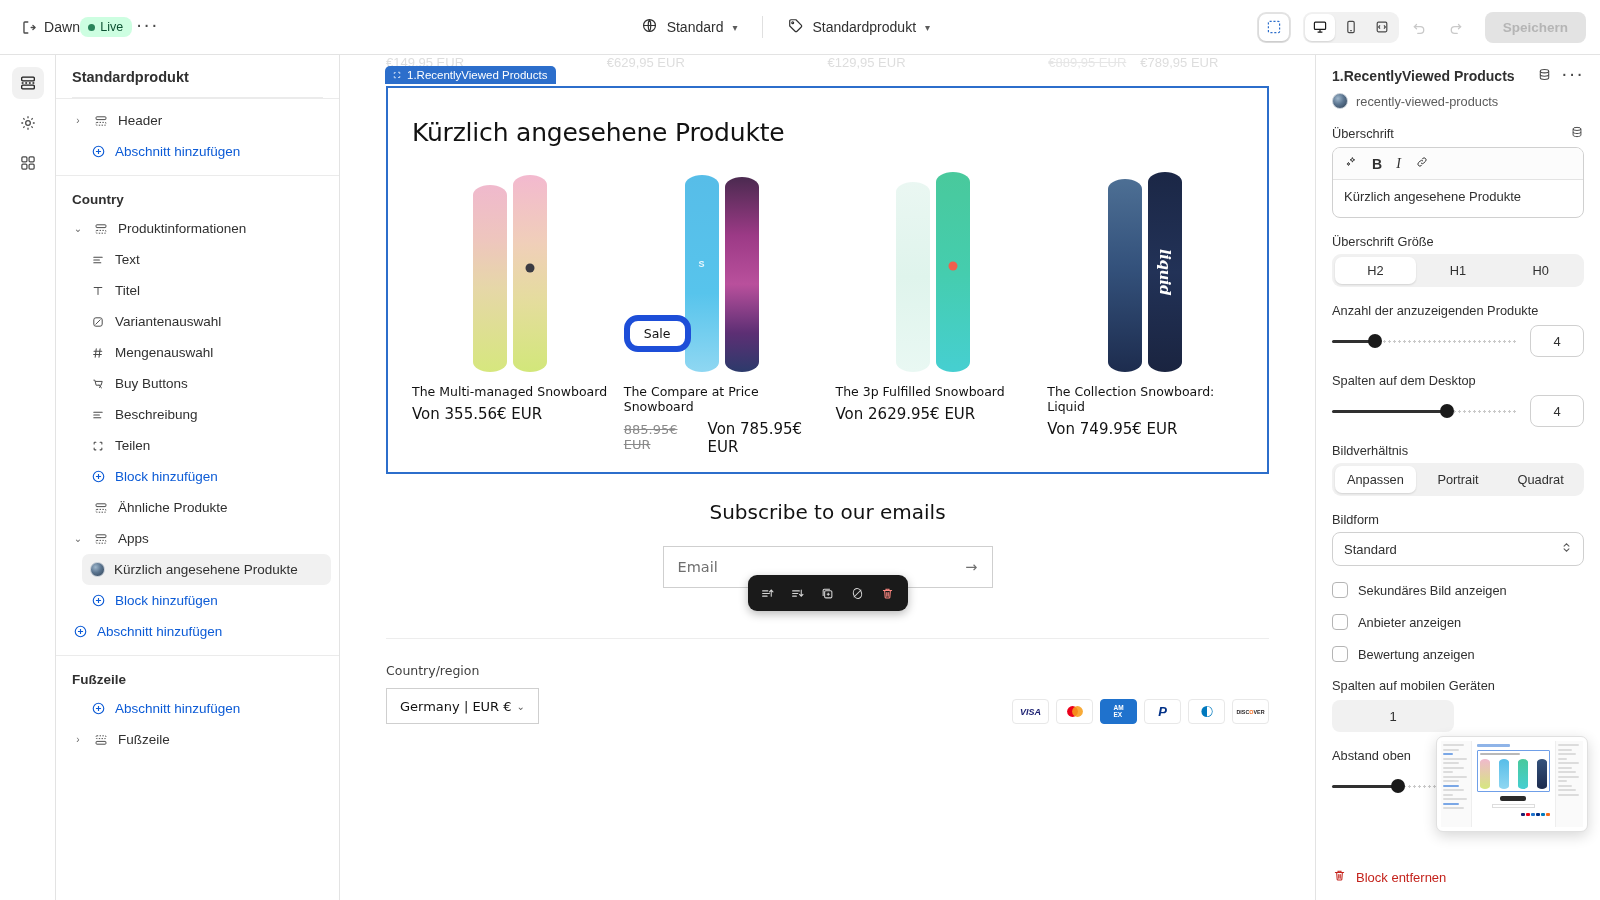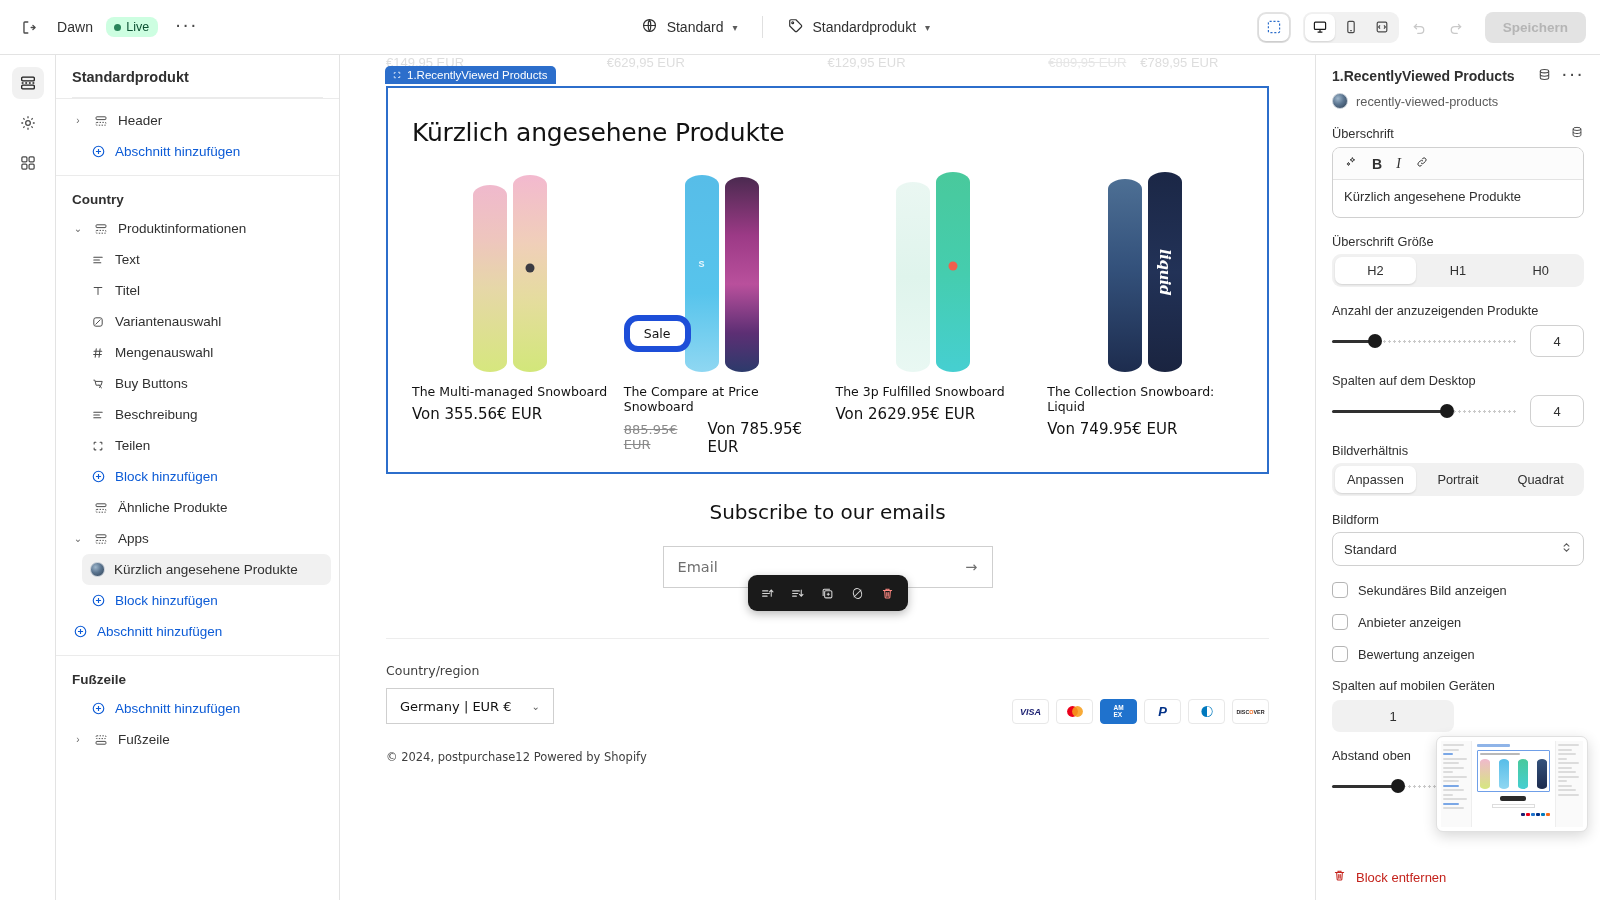--- a/index.html
+++ b/index.html
@@ -9,21 +9,21 @@
     background: #1a1a1a; overflow: hidden;
   }
   .app { position: relative; width: 1600px; height: 900px; background: #ffffff; display: flex; flex-direction: column; }
 
   
   .topbar {
     height: 55px; flex: 0 0 55px; background: #fff;
     display: flex; align-items: center; padding: 0 14px;
     border-bottom: 1px solid #e3e3e3; position: relative; z-index: 30;
   }
-  .tb-left { display: flex; align-items: center; gap: 13px; min-width: 300px; }
+  .tb-left { display: flex; align-items: center; min-width: 300px; }
   .icon-btn {
     width: 30px; height: 30px; border-radius: 7px; display: flex;
     align-items: center; justify-content: center; cursor: pointer; color: #4a4a4a;
   }
   .theme-name { font-size: 14px; color: #303030; font-weight: 500; letter-spacing: .1px; }
   .live-badge {
     display: inline-flex; align-items: center; gap: 5px;
     background: #cdfee1; color: #0c5132; font-size: 12.5px; font-weight: 500;
     padding: 3px 9px 3px 8px; border-radius: 8px;
   }
@@ -168,21 +168,21 @@
     width: 330px; height: 42px; margin: 22px auto 0; border: 1px solid #cfcfcf;
     display: flex; align-items: center; padding: 0 14px; justify-content: space-between;
   }
   .sub-field span { color: #6f6f6f; font-size: 14.5px; font-family: "DejaVu Sans", sans-serif; }
   .arrow { color: #121212; font-size: 17px; }
 
   .foot-sep { height: 1px; background: #ededed; margin: 40px 46px 0; }
   .footer { padding: 24px 46px 0; display: flex; justify-content: space-between; align-items: flex-end; }
   .cr-label { font-size: 12.5px; color: #3f3f3f; font-family: "DejaVu Sans", sans-serif; }
   .cr-select {
-    margin-top: 10px; width: 168px; height: 36px; border: 1px solid #cfcfcf;
+    margin-top: 10px; width: 153px; height: 36px; border: 1px solid #cfcfcf;
     display: flex; align-items: center; justify-content: space-between; padding: 0 13px;
     font-size: 13px; color: #121212; font-family: "DejaVu Sans", sans-serif;
   }
   .pays { display: flex; gap: 7px; align-items: center; }
   .pay {
     width: 37px; height: 25px; border: 1px solid #e8e8e8; border-radius: 4px; background: #fff;
     display: flex; align-items: center; justify-content: center; font-size: 8px; font-weight: 800;
   }
   .copy { padding: 26px 46px 0; font-size: 11.5px; color: #3f3f3f; font-family: "DejaVu Sans", sans-serif; }
 
@@ -696,21 +696,20 @@
               <svg width="22" height="15" viewBox="0 0 22 15">
                   <circle cx="11" cy="7.5" r="5.6" fill="#0079be"></circle>
                   <path d="M11 2.6v9.8a4.9 4.9 0 0 0 0-9.8z" fill="#fff"></path>
                 </svg>
             </div>
             <div class="pay">
                 <span style="color:#231f20;font-size:5.4px">DISC<span style="color:#f76b1c">O</span>VER</span>
               </div>
           </div>
         </div>
-        <div class="copy">© 2024, postpurchase12 Powered by Shopify</div>
 
         <div class="float-tools">
           <div class="ft-btn">
             <svg width="15" height="15" viewBox="0 0 20 20" fill="none" stroke="currentColor" stroke-width="1.4" stroke-linecap="round">
                 <path d="M3.5 6.5h7M3.5 10h9M3.5 13.5h6"></path>
                 <path d="M15 13.5V5.5M12.7 7.8 15 5.4l2.3 2.4"></path>
               </svg>
           </div>
           <div class="ft-btn">
             <svg width="15" height="15" viewBox="0 0 20 20" fill="none" stroke="currentColor" stroke-width="1.4" stroke-linecap="round">

